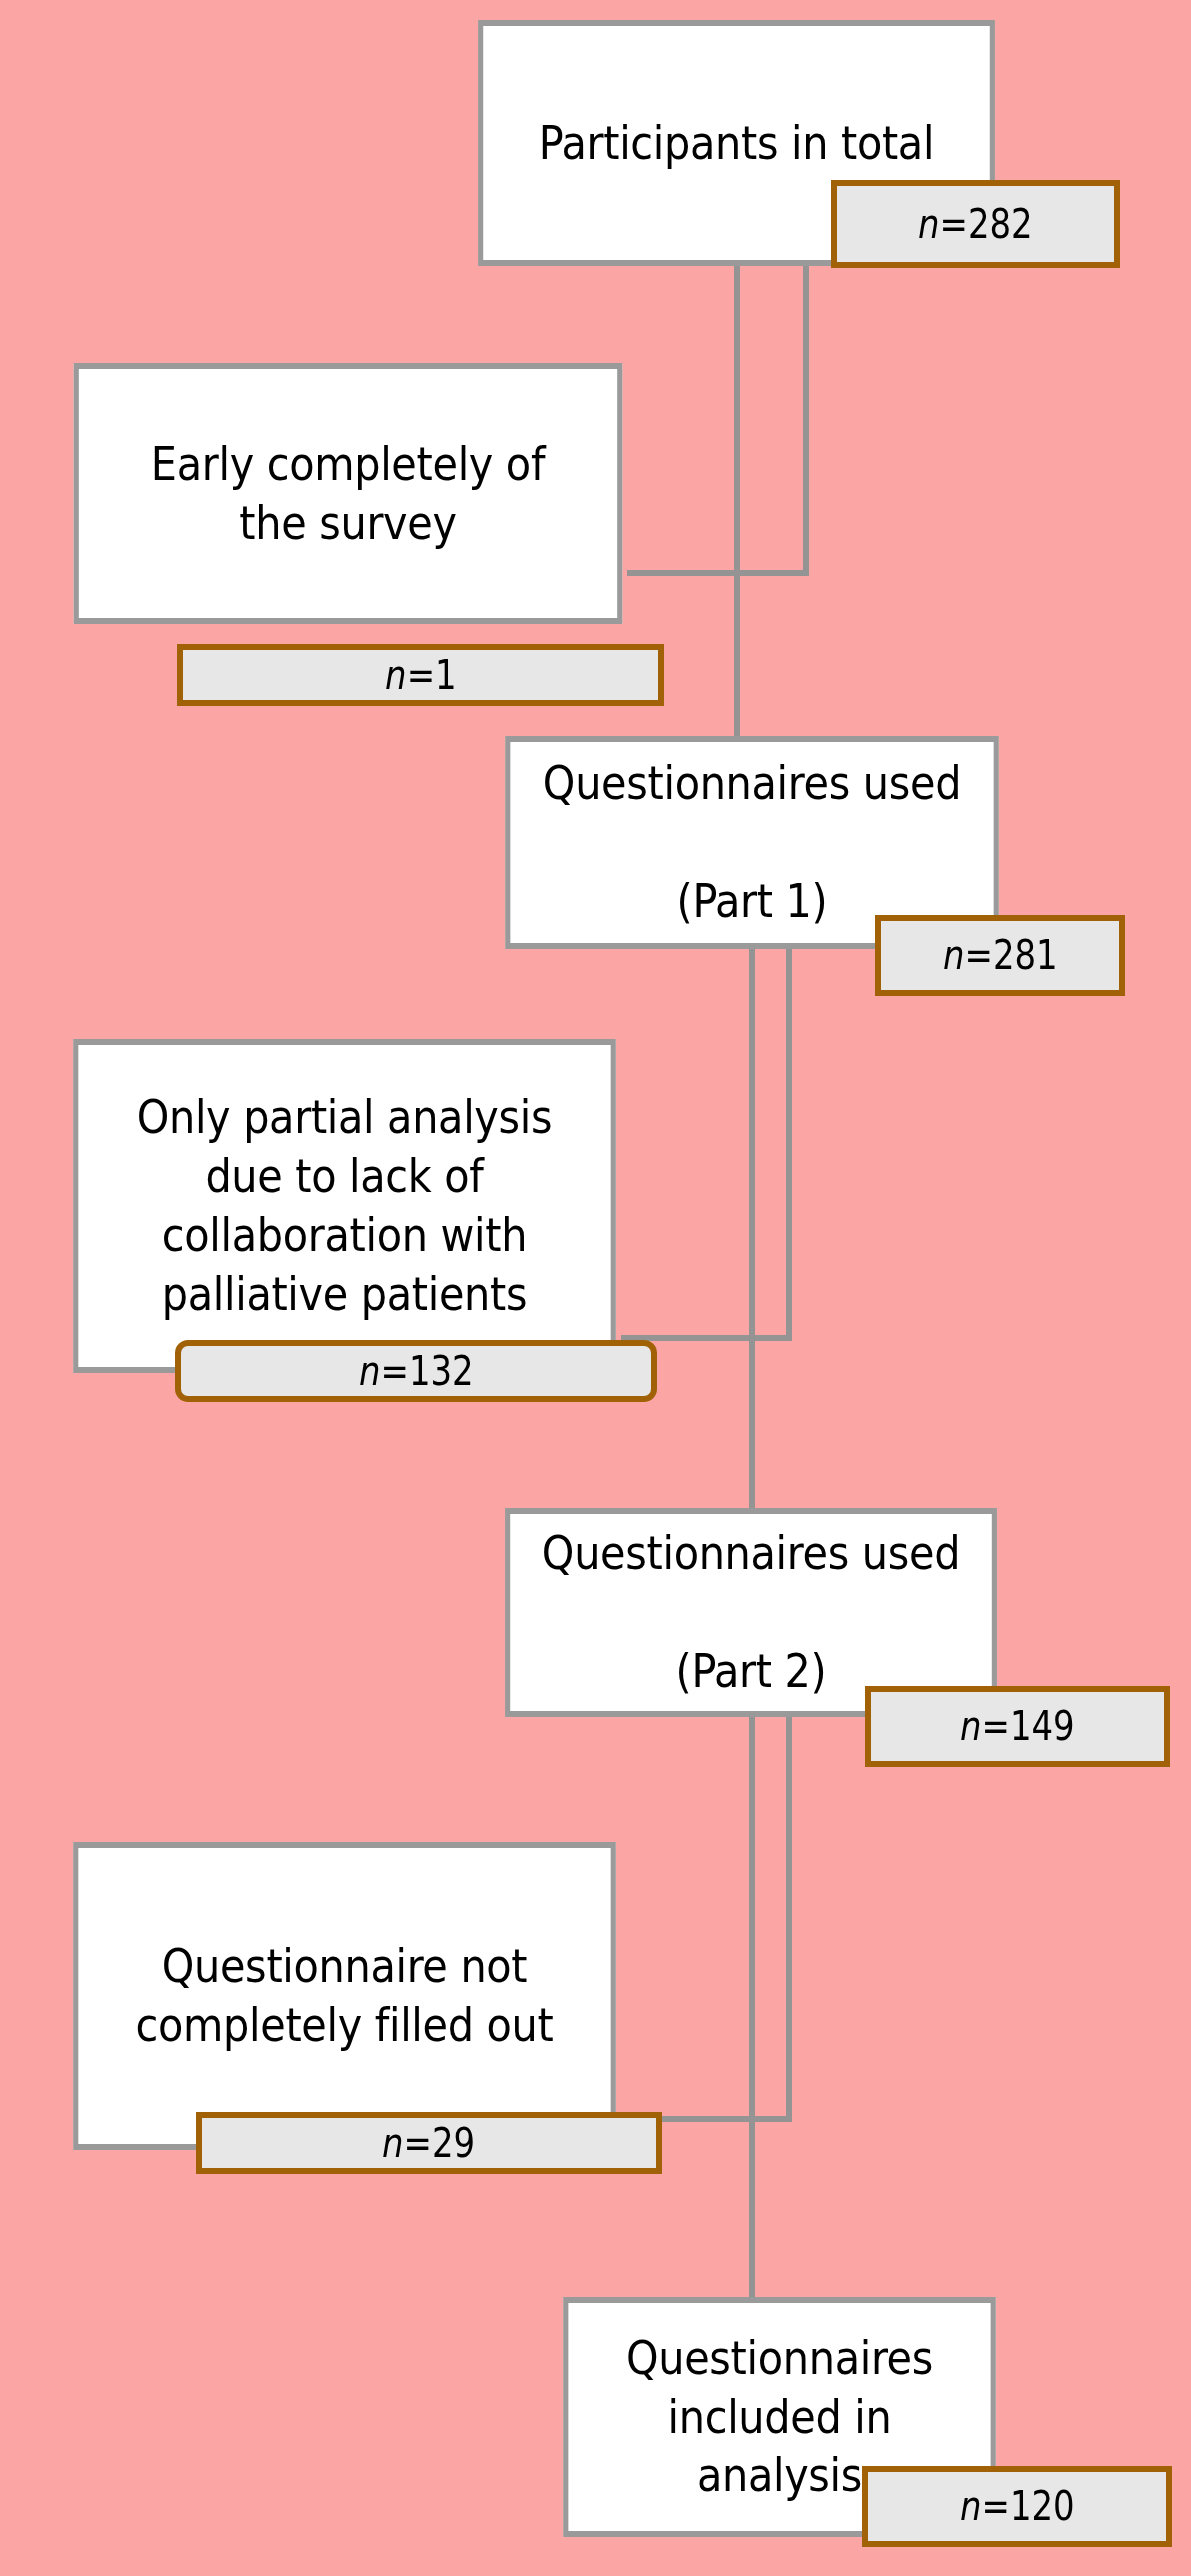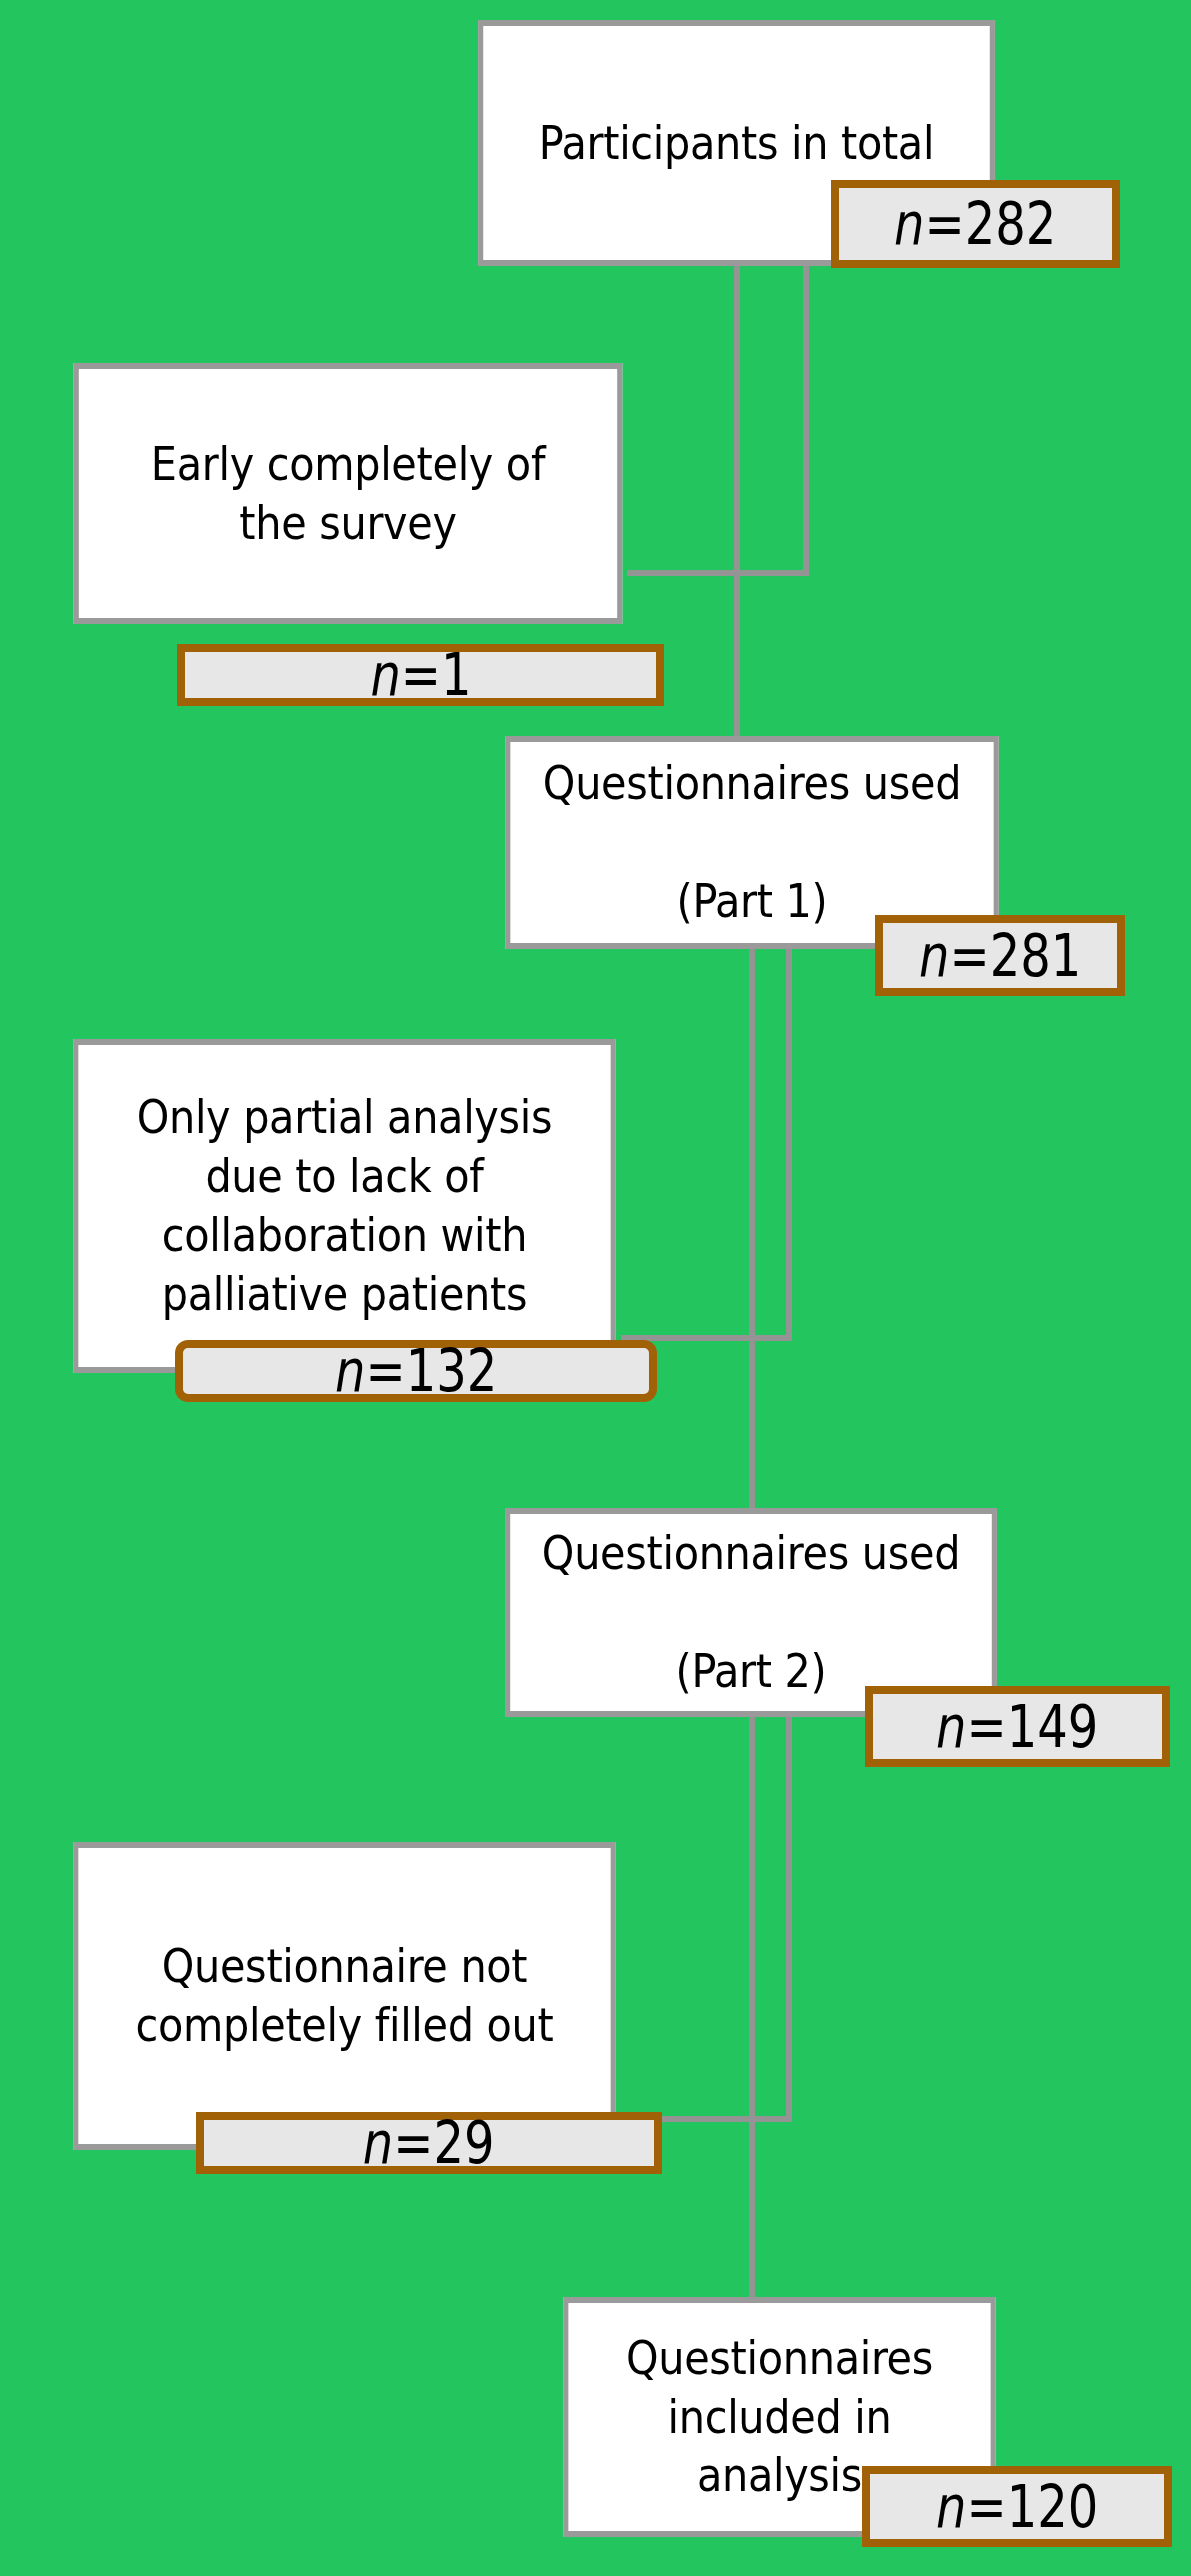--- a/index.html
+++ b/index.html
@@ -4,21 +4,21 @@
 <style>
   html, body {
     margin: 0;
     padding: 0;
     background: #ffffff;
   }
   #canvas {
     position: relative;
     width: 1192px;
     height: 2576px;
-    background: #22c55e;
+    background: #fca5a5;
     font-family: "DejaVu Sans Condensed", "Liberation Sans Narrow", "Liberation Sans", sans-serif;
     overflow: hidden;
   }
   .node {
     position: absolute;
     box-sizing: border-box;
     border: 6px solid #9a9a9a;
     background: #ffffff;
     display: flex;
     flex-direction: column;
@@ -35,27 +35,27 @@
   .node .label {
     width: 100%;
     padding: 0 9.2px;
     box-sizing: border-box;
     white-space: pre-line;
     transform: scaleX(1.163);
   }
   .badge {
     position: absolute;
     box-sizing: border-box;
-    border: 8px solid #a16207;
+    border: 6px solid #a16207;
     background: #e7e7e7;
     display: flex;
     align-items: center;
     justify-content: center;
     color: #000000;
-    font-size: 58px;
+    font-size: 41px;
     line-height: 1;
     z-index: 6;
   }
   .badge .badge-text {
     display: inline-block;
     white-space: nowrap;
     transform: scaleX(0.92);
   }
   .badge .badge-text i {
     font-style: italic;

